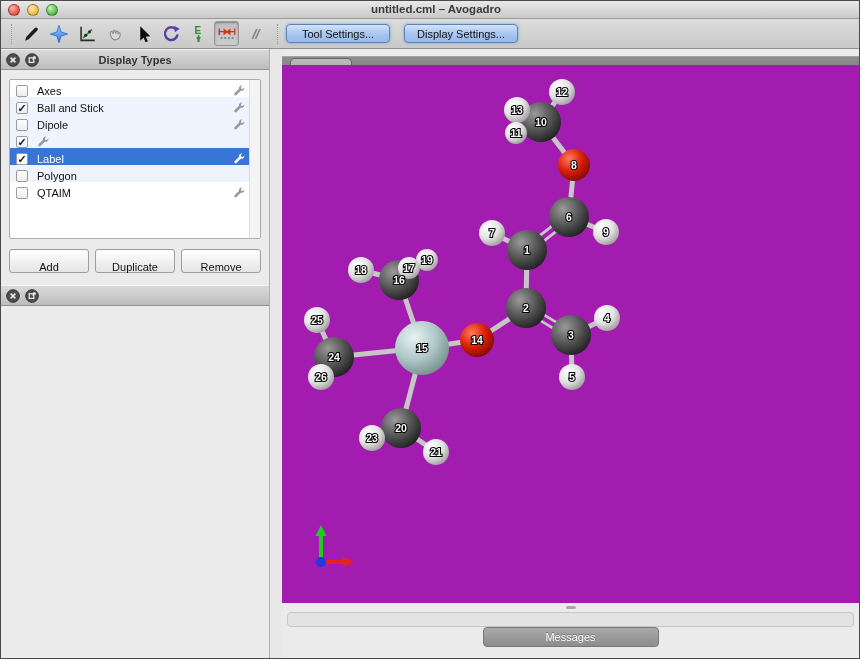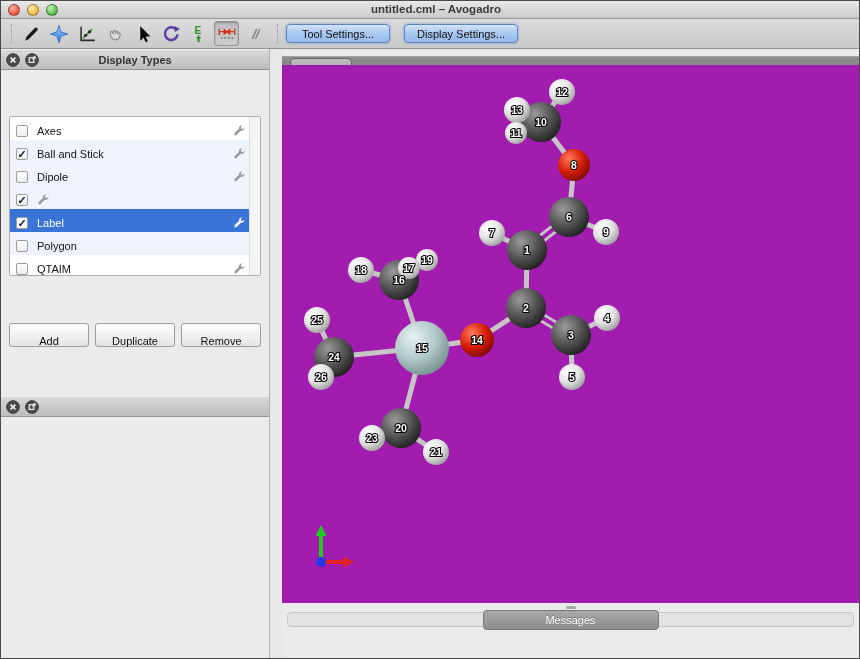--- a/index.html
+++ b/index.html
@@ -45,42 +45,42 @@
     min-width:104px;height:19px;padding:2px 12px;margin-right:14px;
     font-family:"Liberation Sans",sans-serif;font-size:11px;color:#111;
     background:linear-gradient(#d3e3f9,#a9c7ef 50%,#96baea);
     border:1px solid #5d83b8;border-radius:4px;
     box-shadow:0 0 3px rgba(90,140,220,.75);
   }
   
   .main{display:flex;height:611px;}
   .sidebar{
     width:271px;background:#ebebeb;border-right:1px solid #b0b0b0;
-    display:flex;flex-direction:column;gap:37px;
+    display:flex;flex-direction:column;
   }
   .splitter{width:12px;background:#e8e8e8;}
   .workspace{width:577px;display:flex;flex-direction:column;background:#ebebeb;}
   
   .panel-hdr{
     position:relative;height:21px;
     background:linear-gradient(#d9d9d9,#bdbdbd);
     border-top:1px solid #f2f2f2;border-bottom:1px solid #939393;
     display:flex;align-items:center;
   }
   .hdr-btns{position:absolute;left:5px;top:3px;display:flex;gap:5px;}
   .hdr-btn{width:14px;height:14px;display:block;}
   .panel-title{flex:1;text-align:center;font-size:11px;color:#333;font-weight:bold;}
   
   .listbox{
     margin:9px 8px 0 8px;height:160px;background:#fff;
     border:1px solid #ababab;border-radius:2px;position:relative;overflow:hidden;
   }
   .list-scroll{position:absolute;right:0;top:0;bottom:0;width:11px;background:#f4f4f4;border-left:1px solid #ddd;}
   .dt-row{
-    display:flex;align-items:center;height:23px;padding:4px 4px 0 6px;
+    display:flex;align-items:center;height:17px;padding:4px 4px 0 6px;
     font-size:11px;color:#111;margin-right:11px;
   }
   .dt-row.alt{background:#eef3fd;}
   .dt-row.selected{background:#3875d7;color:#fff;margin-right:11px;}
   .cb{
     width:12px;height:12px;background:linear-gradient(#fff,#ececec);
     border:1px solid #9c9c9c;border-radius:2px;margin-right:9px;
     font-size:11px;line-height:10px;font-weight:bold;color:#13203c;text-align:center;
   }
   .dt-row.selected .cb{color:#13203c;background:#fff;}
@@ -105,21 +105,21 @@
   }
   .viewport{position:relative;height:538px;background:#a21caf;}
   .viewport svg{display:block;}
   .bottom-strip{position:relative;height:41px;background:#ebebeb;}
   .dimple{position:absolute;left:50%;top:3px;width:10px;height:3px;margin-left:-5px;background:#a8a8a8;border-radius:2px;}
   .msg-bar{
     position:absolute;left:5px;right:5px;top:9px;height:15px;
     background:#e3e3e3;border:1px solid #c6c6c6;border-radius:4px;
   }
   .msg-btn{
-    position:absolute;left:50%;top:7px;width:176px;height:20px;margin-left:-88px;
+    position:absolute;left:50%;top:24px;width:176px;height:20px;margin-left:-88px;
     background:linear-gradient(#a9a9a9,#8d8d8d);
     border:1px solid #787878;border-radius:4px;
     font-family:"Liberation Sans",sans-serif;font-size:11px;color:#fff;text-shadow:0 -1px 0 rgba(0,0,0,.3);
   }
 </style>
 </head>
 <body>
 
 <div class="window">
 

